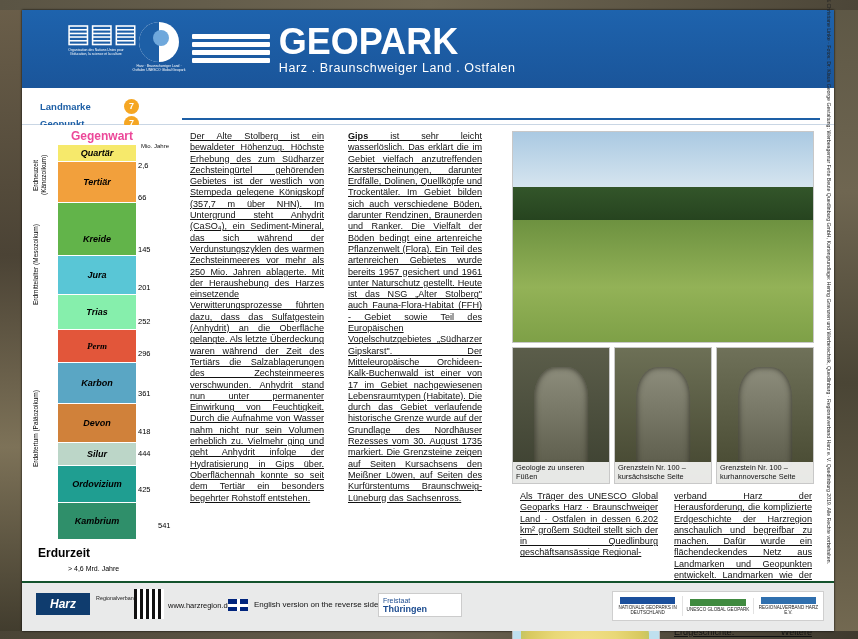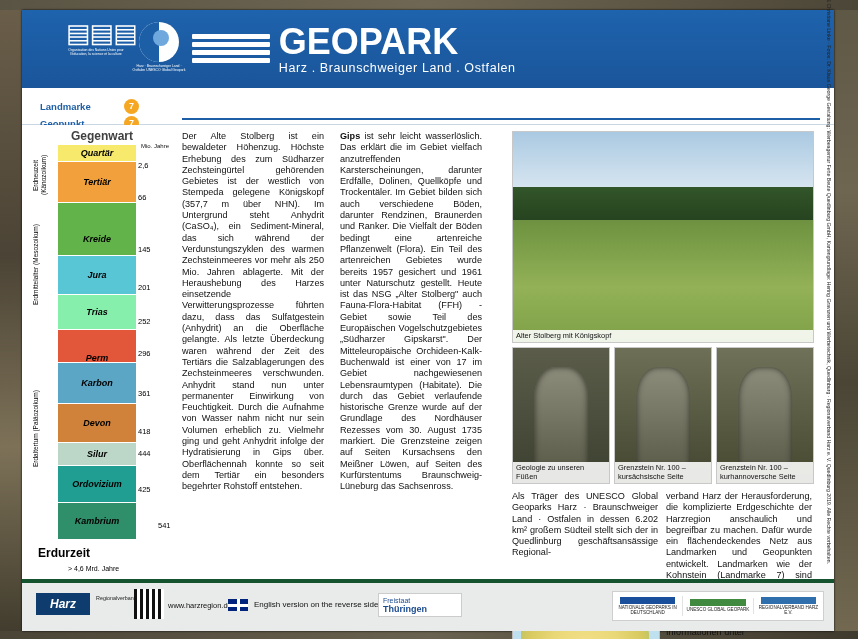--- a/index.html
+++ b/index.html
@@ -59,36 +59,36 @@
   .badge{width:15px;height:15px;border-radius:50%;background:#f5a623;color:#fff;
     font-size:9px;font-weight:bold;text-align:center;line-height:15px;}
   .page-title{position:absolute;left:160px;top:4px;font-size:22px;font-weight:bold;color:#a21caf;margin-top:44px;}
   .titlebar .rule{position:absolute;left:160px;right:14px;top:30px;height:2px;background:#1d5fa6;}
 
   
   .body{position:relative;height:455px;background:#fff;padding:4px 0 0 0;}
 
   
   .timeline{position:absolute;left:10px;top:4px;width:140px;height:445px;background:#fff;}
-  .tl-head{font-size:12px;font-weight:bold;text-align:center;color:#404040;margin-bottom:2px;}
+  .tl-head{font-size:12px;font-weight:bold;text-align:center;color:#ec4899;margin-bottom:2px;}
   .tl-sub{position:absolute;right:2px;top:14px;font-size:6px;text-align:center;width:30px;line-height:7px;}
   .tl-grid{position:relative;margin-left:26px;width:78px;}
   .tl-row{position:relative;height:auto;color:#000;font-size:9px;font-weight:bold;
     text-align:center;border-bottom:1px solid #fff;}
   .tl-row span.nm{display:block;padding:1px 0;font-style:italic;}
   .tl-age{position:absolute;left:80px;font-size:7.5px;font-weight:normal;color:#000;}
   .era-label{position:absolute;left:0;width:24px;font-size:6.5px;text-align:center;
     writing-mode:vertical-rl;transform:rotate(180deg);line-height:8px;color:#000;}
   .tl-foot{position:absolute;left:6px;bottom:14px;font-size:12px;font-weight:bold;color:#000;}
   .tl-foot2{position:absolute;left:36px;bottom:2px;font-size:7px;color:#000;}
 
   
   .col{position:absolute;top:6px;width:142px;font-size:9.1px;line-height:11.3px;
     text-align:justify;color:#111;}
-  .col p{margin:0 0 7px 0;}
+  .col p{margin:0 0 7px 8px;text-decoration:underline;}
   .col1{left:160px;}
   .col2{left:318px;}
   .col3{left:490px;top:366px;width:146px;}
   .col4{left:644px;top:366px;width:146px;}
   .lead{font-weight:bold;}
 
   
   .photo{position:absolute;border:1px solid #c8c8c8;overflow:hidden;}
   .ph-main{left:490px;top:6px;width:300px;height:210px;
     background:linear-gradient(180deg,#b9d4e8 0%,#cfe0ea 28%,#4b6b36 30%,#5f8540 46%,#86a84f 62%,#9cb95c 80%,#8fae52 100%);}
@@ -113,21 +113,21 @@
     background:radial-gradient(circle at 50% 45%,#f4e08a 0%,#e9d877 40%,#d8c95f 70%,#9fc06a 100%);
     border-radius:20% 30% 25% 30%;}
 
   
   .credit{position:absolute;right:2px;top:120px;width:300px;font-size:5.2px;color:#222;
     transform:rotate(90deg);transform-origin:right top;line-height:6px;text-align:left;
     white-space:nowrap;}
 
   
   .footer{position:absolute;left:0;bottom:0;width:812px;height:48px;background:#e9eaea;
-    border-top:4px solid #14532d;}
+    border-top:2px solid #14532d;}
   .f-harz{position:absolute;left:14px;top:10px;width:54px;height:22px;background:#0f3c6e;
     color:#fff;font-size:12px;font-weight:bold;text-align:center;line-height:22px;font-style:italic;}
   .qr{position:absolute;left:112px;top:6px;width:30px;height:30px;
     background:repeating-linear-gradient(90deg,#111 0 3px,#fff 3px 6px),
                repeating-linear-gradient(0deg,#111 0 3px,transparent 3px 6px);}
   .f-harztxt{position:absolute;left:74px;top:12px;font-size:5.4px;line-height:6px;color:#222;}
   .f-url{position:absolute;left:146px;top:18px;font-size:7.5px;color:#111;}
   .flag{position:absolute;left:206px;top:16px;width:20px;height:12px;background:#00247d;}
   .flag:before{content:"";position:absolute;left:0;top:4.5px;width:20px;height:3px;background:#fff;}
   .flag:after{content:"";position:absolute;left:8.5px;top:0;width:3px;height:12px;background:#fff;}
@@ -211,21 +211,21 @@
             <div class="tl-age" style="top: 100px;">145</div>
             <div class="tl-row" style="background: rgb(89, 198, 214); height: 38px; line-height: 38px;">
               <span class="nm" style="line-height: 38px; padding: 0px;">Jura</span>
             </div>
             <div class="tl-age" style="top: 138px;">201</div>
             <div class="tl-row" style="background: #86efac; height: 34px; line-height: 34px;">
               <span class="nm" style="line-height: 34px; padding: 0px;">Trias</span>
             </div>
             <div class="tl-age" style="top: 172px;">252</div>
             <div class="tl-row" style="background: rgb(226, 86, 58); height: 32px; line-height: 32px;">
-              <span class="nm" style="line-height: 32px; padding: 12px;">Perm</span>
+              <span class="nm" style="line-height: 32px; padding: 0px; font-family: Liberation Serif, serif;">Perm</span>
             </div>
             <div class="tl-age" style="top: 204px;">296</div>
             <div class="tl-row" style="background: rgb(90, 166, 196); height: 40px; line-height: 40px;">
               <span class="nm" style="line-height: 40px; padding: 0px;">Karbon</span>
             </div>
             <div class="tl-age" style="top: 244px;">361</div>
             <div class="tl-row" style="background: rgb(208, 129, 58); height: 38px; line-height: 38px;">
               <span class="nm" style="line-height: 38px; padding: 0px;">Devon</span>
             </div>
             <div class="tl-age" style="top: 282px;">418</div>
@@ -257,21 +257,20 @@
 
       <div class="col col2">
         <p><span class="lead">Gips</span>
            <span>ist sehr leicht wasserlöslich. Das erklärt die im Gebiet vielfach anzutreffenden Karsterscheinungen, darunter Erdfälle, Dolinen, Quellköpfe und Trockentäler. Im Gebiet bilden sich auch verschiedene Böden, darunter Rendzinen, Braunerden und Ranker. Die Vielfalt der Böden bedingt eine artenreiche Pflanzenwelt (Flora). Ein Teil des artenreichen Gebietes wurde bereits 1957 gesichert und 1961 unter Naturschutz gestellt. Heute ist das NSG „Alter Stolberg" auch Fauna-Flora-Habitat (FFH) - Gebiet sowie Teil des Europäischen Vogelschutzgebietes „Südharzer Gipskarst". Der Mitteleuropäische Orchideen-Kalk-Buchenwald ist einer von 17 im Gebiet nachgewiesenen Lebensraumtypen (Habitate). Die durch das Gebiet verlaufende historische Grenze wurde auf der Grundlage des Nordhäuser Rezesses vom 30. August 1735 markiert. Die Grenzsteine zeigen auf Seiten Kursachsens den Meißner Löwen, auf Seiten des Kurfürstentums Braunschweig-Lüneburg das Sachsenross.</span></p>
       </div>
 
       <div class="photo ph-main">
         <div class="sky"></div>
           <div class="trees"></div>
           <div class="field"></div>
-        <div class="cap">Alter Stolberg mit Königskopf</div>
       </div>
       <div class="photo ph-s ph-s1">
         <div class="stone"></div>
         <div class="cap">Geologie zu unseren Füßen</div>
       </div>
       <div class="photo ph-s ph-s2">
         <div class="stone"></div>
         <div class="cap">Grenzstein Nr. 100 – kursächsische Seite</div>
       </div>
       <div class="photo ph-s ph-s3">

